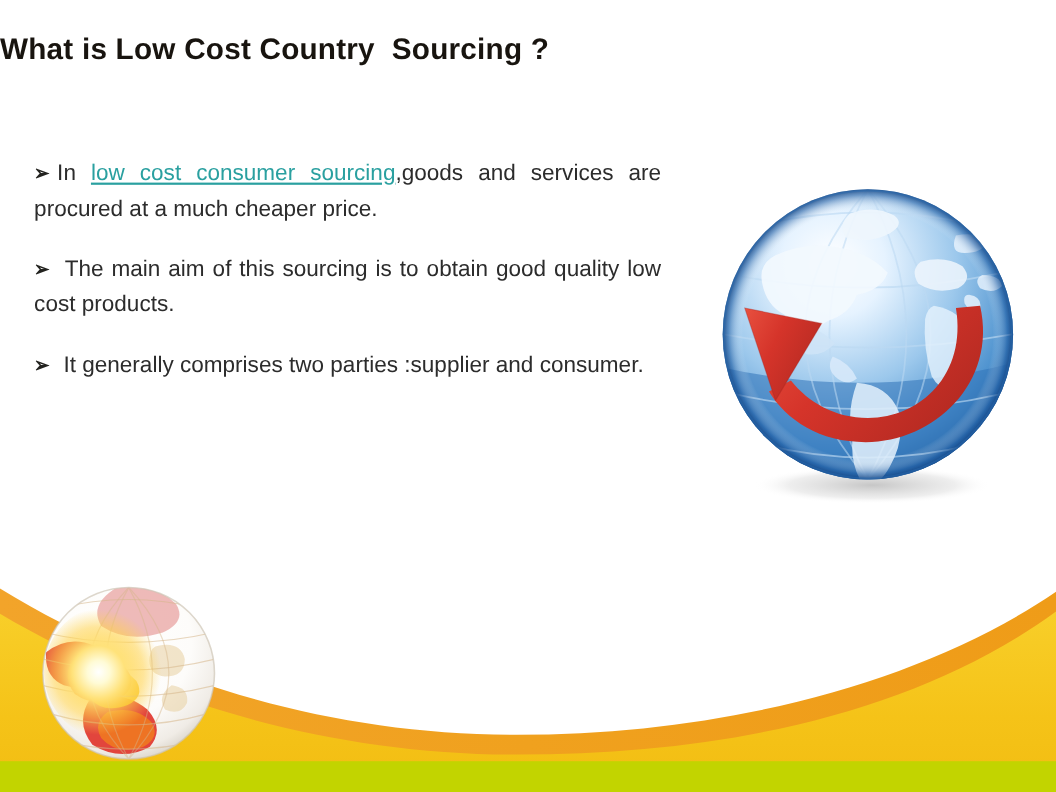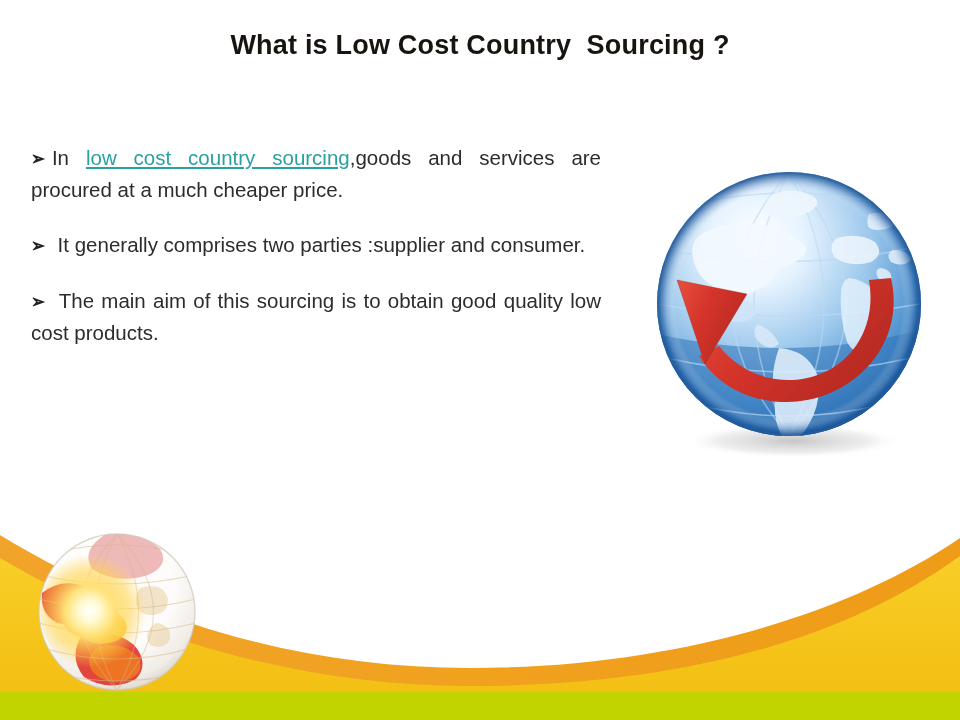--- a/index.html
+++ b/index.html
@@ -18,21 +18,21 @@
     background: #ffffff;
     overflow: hidden;
   }
 
   
   #slide-title {
     position: absolute;
     left: 0;
     top: 30px;
     width: 960px;
-    text-align: center;
+    text-align: left;
     font-size: 27px;
     font-weight: bold;
     color: #18140f;
     letter-spacing: 0.2px;
     white-space: pre;
   }
 
   
   #body-column {
     position: absolute;
@@ -97,27 +97,27 @@
 </style>
 </head>
 <body>
 
 <div id="slide">
 
   <div id="slide-title">What is Low Cost Country  Sourcing ?</div>
 
   <div id="body-column">
       <div class="bullet-row justified">
-        <span class="bullet-text"><span class="bullet-marker">➢</span><span>In </span><span class="sourcing-link">low cost country sourcing</span><span>,goods and services are procured at a much cheaper price.</span></span>
+        <span class="bullet-text"><span class="bullet-marker">➢</span><span>In </span><span class="sourcing-link">low cost consumer sourcing</span><span>,goods and services are procured at a much cheaper price.</span></span>
+      </div>
+      <div class="bullet-row justified">
+        <span class="bullet-text"><span class="bullet-marker">➢</span><span> The main aim of this sourcing is to obtain good quality low cost products.</span></span>
       </div>
       <div class="bullet-row justified">
         <span class="bullet-text"><span class="bullet-marker">➢</span><span> It generally comprises two parties :supplier and consumer.</span></span>
-      </div>
-      <div class="bullet-row justified">
-        <span class="bullet-text"><span class="bullet-marker">➢</span><span> The main aim of this sourcing is to obtain good quality low cost products.</span></span>
       </div>
     </div>
 
   <div id="blue-globe">
     <svg viewBox="0 0 272 300" width="272" height="300" aria-hidden="true">
       <defs>
         <radialGradient id="seaGrad" cx="38%" cy="26%" r="82%">
           <stop offset="0%" stop-color="#ffffff"></stop>
           <stop offset="22%" stop-color="#e6f3ff"></stop>
           <stop offset="52%" stop-color="#9cc8ec"></stop>

